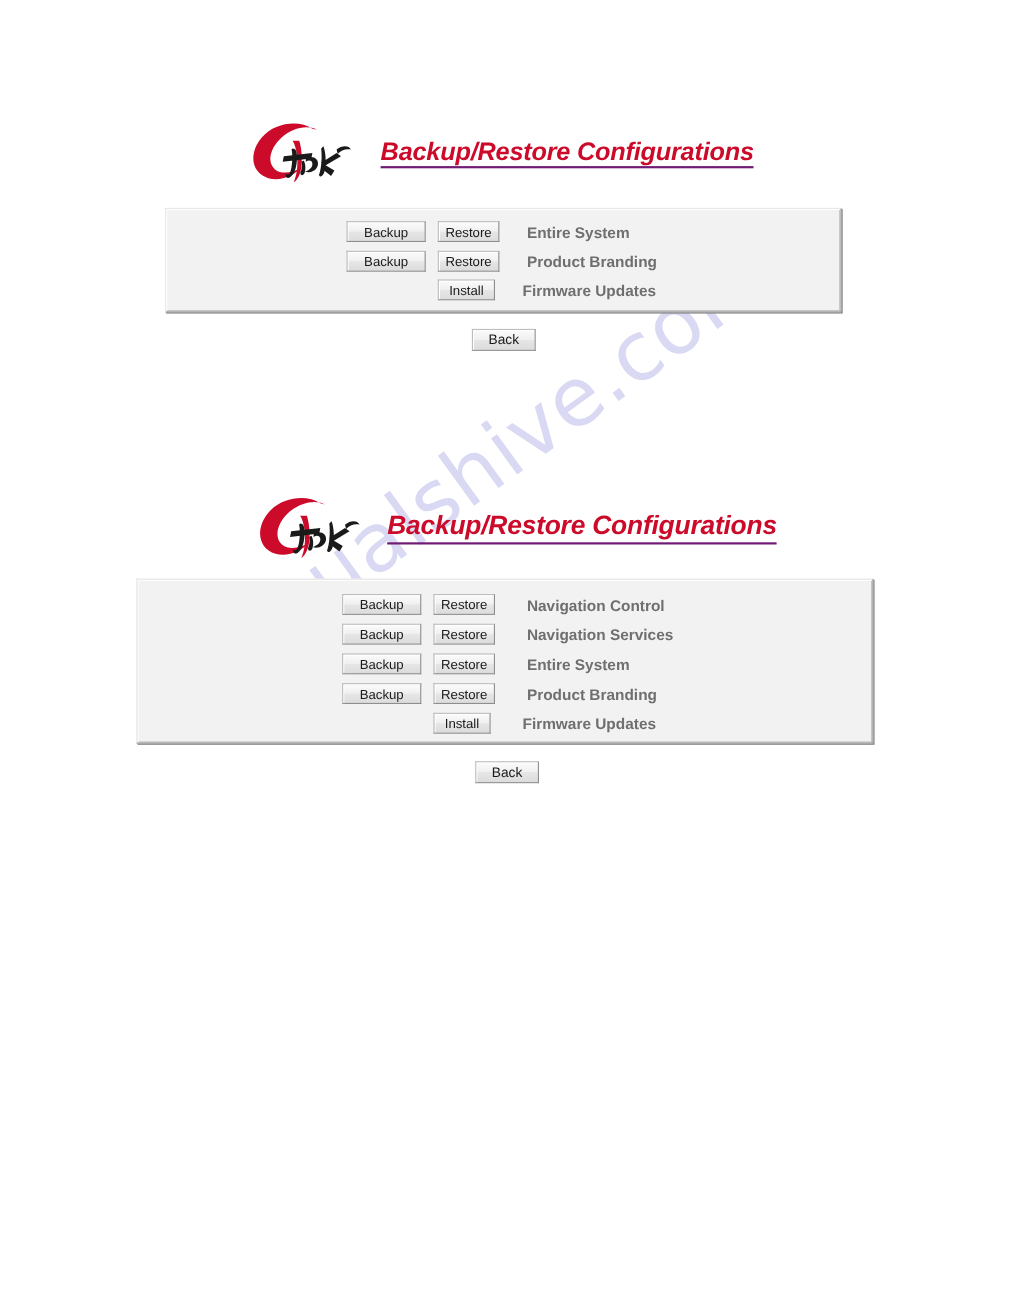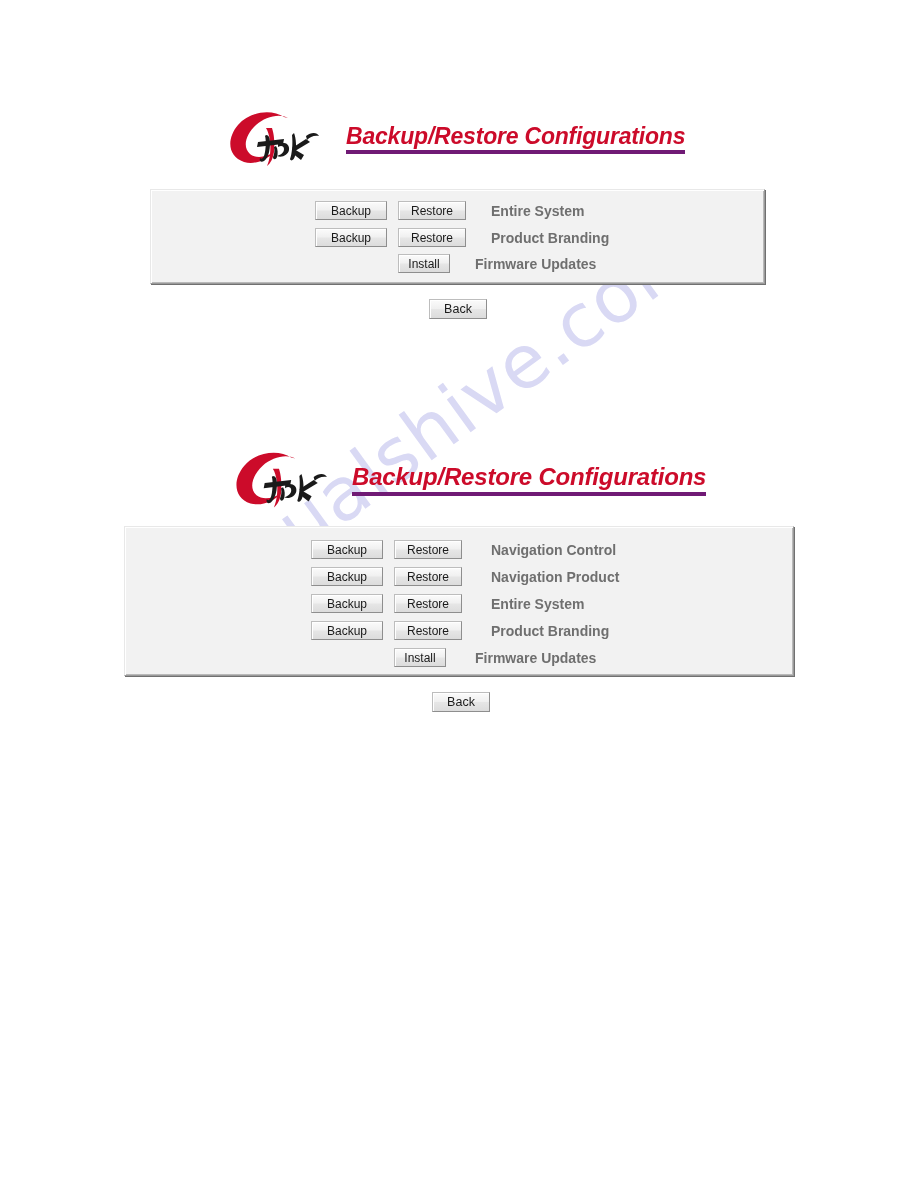--- a/index.html
+++ b/index.html
@@ -58,21 +58,21 @@
   .logo svg { display: block; }
 
   
   .heading {
     color: #cc0b2a;
     font-family: "Liberation Sans", sans-serif;
     font-weight: bold;
     font-style: italic;
     letter-spacing: -0.2px;
     white-space: nowrap;
-    border-bottom: 4px solid #701a75;
+    border-bottom: 2px solid #701a75;
     padding-bottom: 2px;
     line-height: 1.05;
   }
   .heading.h1 { font-size: 23px; }
   .heading.h2 { font-size: 24px; }
 
   
   .panel {
     position: absolute;
     background: #f2f2f2;
@@ -114,21 +114,21 @@
     line-height: 18px;
     height: 19px;
   }
   .btn.med {
     font-size: 12.5px;
     line-height: 19px;
     height: 20px;
   }
 
   .btn-backup  { width: 72px; }
-  .btn-restore { width: 68px; }
+  .btn-restore { width: 56px; }
   .btn-install { width: 52px; }
   .btn-back    { width: 58px; text-align: center; }
 
   .row-label {
     color: #6f6f6f;
     font-family: "Liberation Sans", sans-serif;
     font-weight: bold;
     font-size: 14px;
     line-height: 16px;
   }
@@ -217,21 +217,21 @@
 
     <div class="row" style="left:186px; top:13px;">
       <button class="btn small btn-backup">Backup</button>
       <button class="btn small btn-restore" style="margin-left:11px;">Restore</button>
       <span class="row-label" style="margin-left:29px;">Navigation Control</span>
     </div>
 
     <div class="row" style="left:186px; top:40px;">
       <button class="btn small btn-backup">Backup</button>
       <button class="btn small btn-restore" style="margin-left:11px;">Restore</button>
-      <span class="row-label" style="margin-left:29px;">Navigation Product</span>
+      <span class="row-label" style="margin-left:29px;">Navigation Services</span>
     </div>
 
     <div class="row" style="left:186px; top:67px;">
       <button class="btn small btn-backup">Backup</button>
       <button class="btn small btn-restore" style="margin-left:11px;">Restore</button>
       <span class="row-label" style="margin-left:29px;">Entire System</span>
     </div>
 
     <div class="row" style="left:186px; top:94px;">
       <button class="btn small btn-backup">Backup</button>

